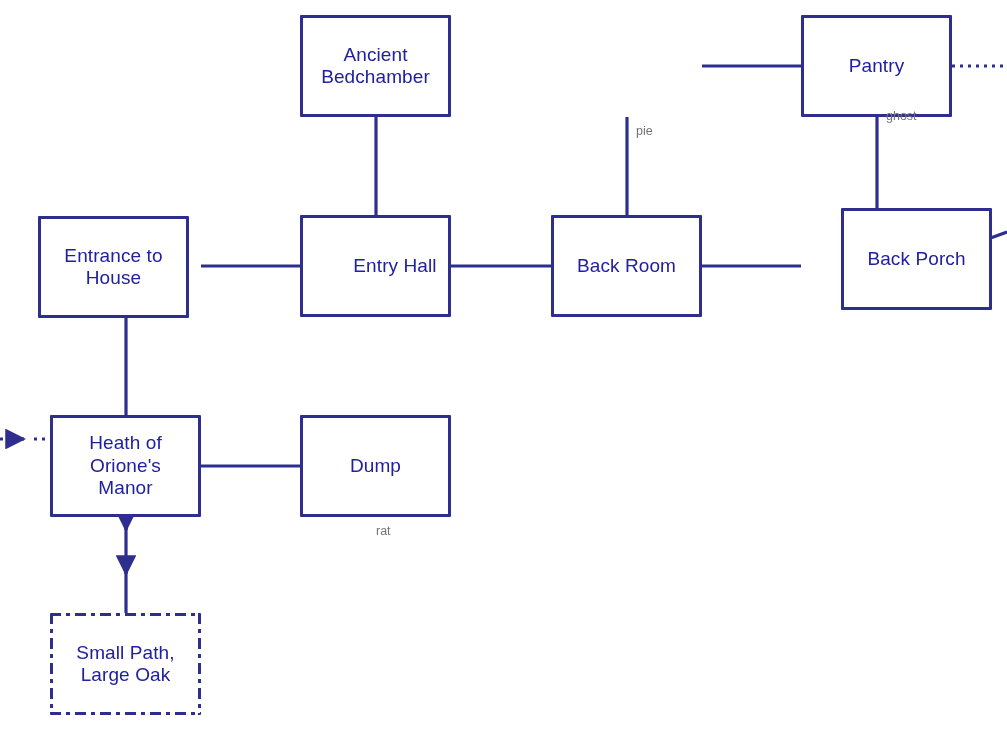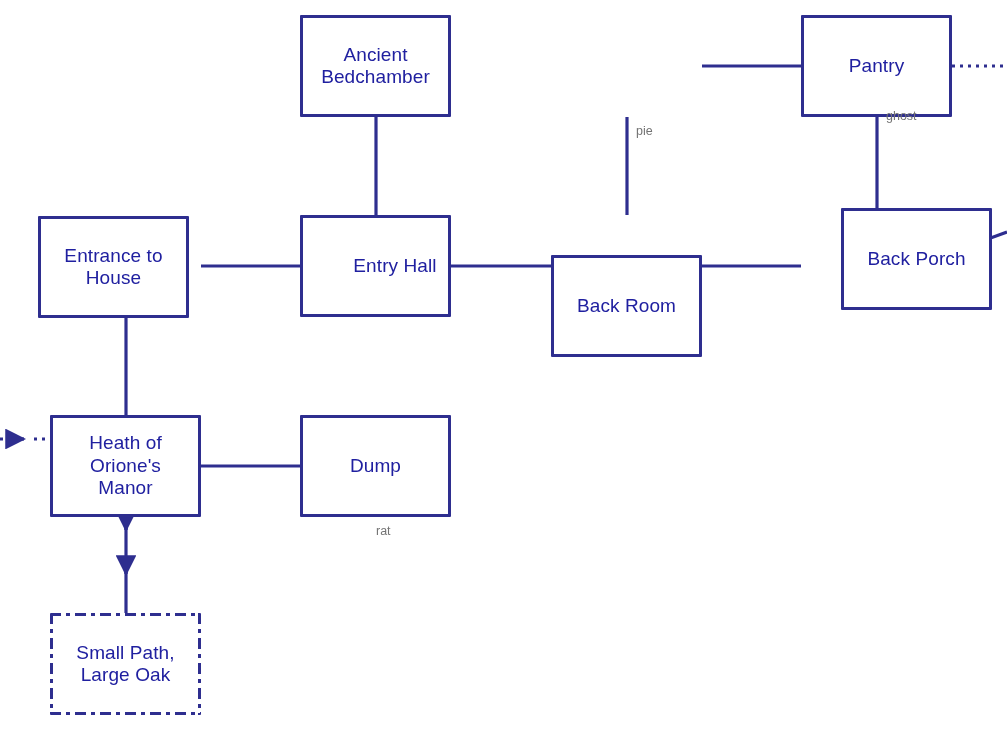--- a/index.html
+++ b/index.html
@@ -104,21 +104,21 @@
 
   <div class="node" style="left:38px;top:216px;">
     <span>Entrance to
 House</span>
   </div>
 
   <div class="node" style="left:300px;top:215px;padding-left:39px;">
     <span>Entry Hall</span>
   </div>
 
-  <div class="node" style="left:551px;top:215px;margin-top:40px;">
+  <div class="node" style="left:551px;top:215px;">
     <span>Back Room</span>
   </div>
 
   <div class="node" style="left:801px;top:208px;margin-left:40px;">
     <span>Back Porch</span>
   </div>
 
   <div class="node" style="left:50px;top:415px;">
     <span>Heath of
 Orione's

